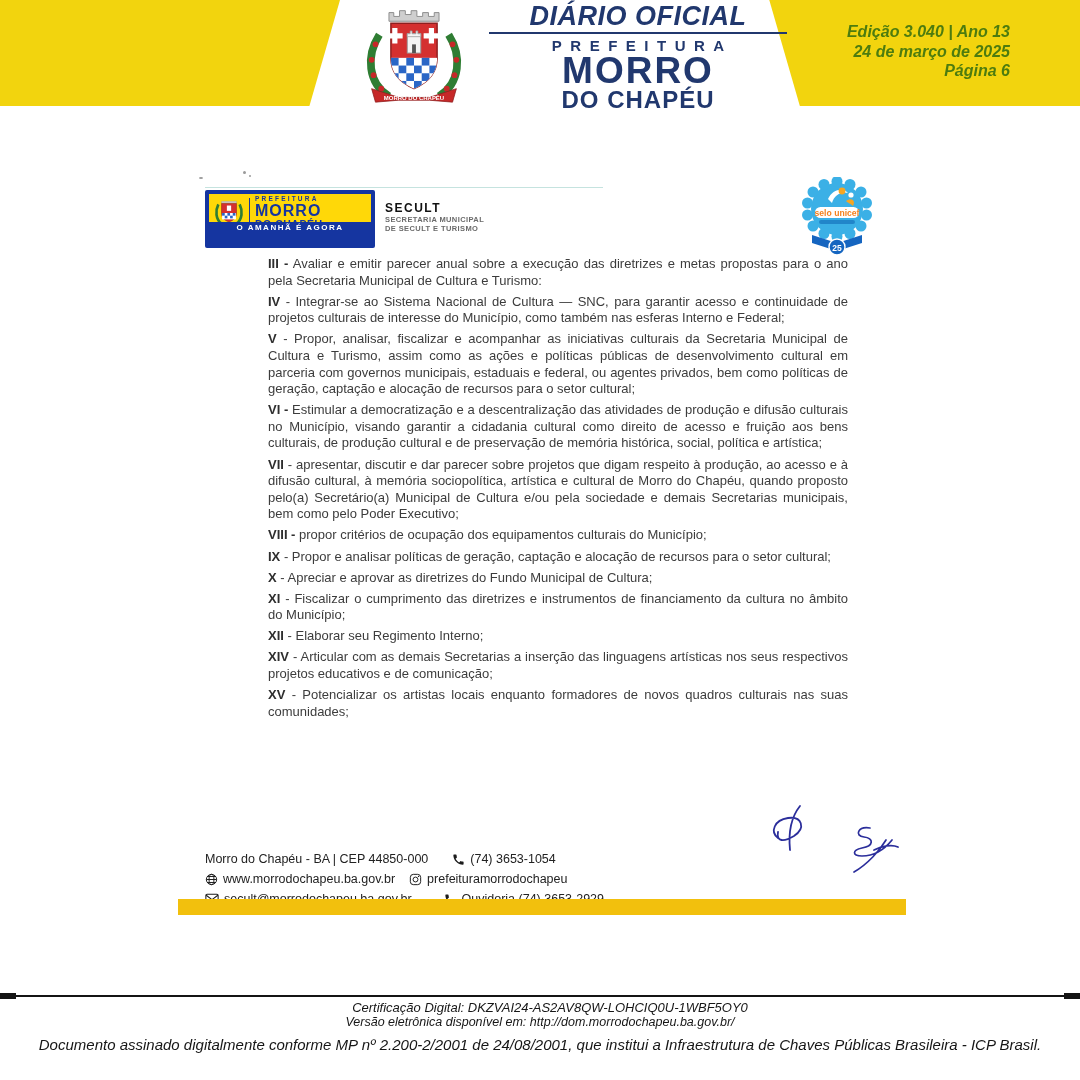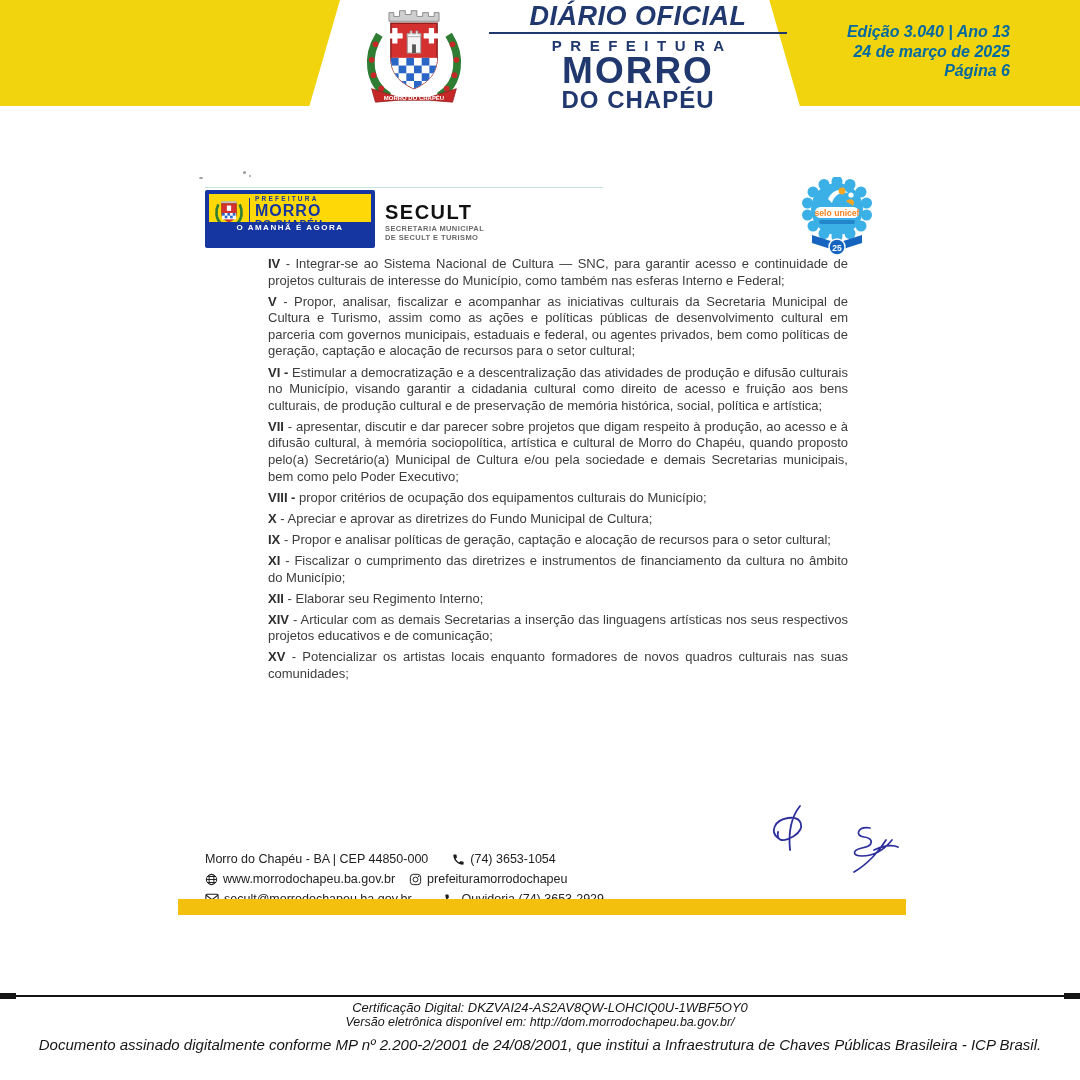--- a/index.html
+++ b/index.html
@@ -12,39 +12,39 @@
   .band-left{left:0;width:340px;clip-path:polygon(0 0,100% 0,91% 100%,0 100%);}
   .band-right{left:758px;width:322px;clip-path:polygon(3.5% 0,100% 0,100% 100%,13% 100%);}
   .crest{position:absolute;left:352px;top:2px;}
   .mast-title{position:absolute;left:483px;top:2px;width:310px;text-align:center;color:#21386e;}
   .mt-doficial{font-size:27px;line-height:29px;font-weight:bold;font-style:italic;letter-spacing:.5px;}
   .mt-rule{height:2px;background:#21386e;margin:1px 6px 3px 6px;}
   .mt-pref{font-size:15px;line-height:17px;font-weight:bold;letter-spacing:8.5px;text-indent:8.5px;}
   .mt-morro{font-size:37px;line-height:33px;font-weight:800;letter-spacing:2px;}
   .mt-chapeu{font-size:24px;line-height:25px;font-weight:800;letter-spacing:1px;}
   .edition-block{position:absolute;right:70px;top:22px;text-align:right;font-style:italic;
-                 font-weight:bold;color:#0369a1;font-size:16px;line-height:19.5px;}
+                 font-weight:bold;color:#4d7c0f;font-size:16px;line-height:19.5px;}
 
   
   .scan-line{position:absolute;left:205px;top:187px;width:398px;height:1px;background:rgba(110,185,175,.4);}
   .speck{position:absolute;background:#9a9a9a;border-radius:50%;}
   .lh-logo{position:absolute;left:205px;top:190px;width:170px;height:58px;background:#1535a0;
            border-radius:2px;padding:0;}
   .lh-inner{position:absolute;left:4px;top:4px;right:4px;height:37px;background:#ffd808;
             display:flex;align-items:center;}
   .lh-crest{margin-left:4px;}
   .lh-sep{width:1px;height:30px;background:#1535a0;margin:0 5px 0 4px;}
   .lh-text{color:#1535a0;line-height:1;}
   .lh-pref{font-size:6.5px;font-weight:bold;letter-spacing:2.2px;margin-bottom:1px;}
   .lh-morro{font-size:16px;font-weight:800;letter-spacing:1px;}
   .lh-chapeu{font-size:10.5px;font-weight:800;letter-spacing:.5px;}
   .lh-slogan{position:absolute;left:4px;right:4px;bottom:14px;height:12px;background:#1535a0;
              color:#ffffff;font-size:8px;font-weight:bold;letter-spacing:1.5px;text-align:center;line-height:12px;}
   .secult{position:absolute;left:385px;top:201px;color:#1c1c1c;}
-  .secult-acro{font-size:20px;font-weight:800;letter-spacing:1.5px;color:#111;}
+  .secult-acro{font-size:12px;font-weight:800;letter-spacing:1.5px;color:#111;}
   .secult-sub{font-size:7.5px;line-height:9px;color:#6a6a6a;font-weight:bold;letter-spacing:.4px;}
   .unicef{position:absolute;left:798px;top:177px;}
 
   
   .doc-body{position:absolute;left:268px;top:256px;width:580px;font-size:13px;line-height:16.6px;
             color:#3c3c3c;text-align:justify;}
   .doc-body p{margin:0 0 4.5px 0;}
   .doc-body b{color:#2e2e2e;}
 
   
@@ -210,27 +210,28 @@
     <rect x="17" y="30" width="44" height="11" rx="5.5" fill="#ffffff"></rect>
     <text x="39" y="38.5" font-size="8.6" font-weight="bold" fill="#f5821f" text-anchor="middle" font-family="Liberation Sans, sans-serif">selo unicef</text>
     <rect x="21" y="43" width="36" height="4" rx="2" fill="#1d7fc4" opacity="0.85"></rect>
 
     <path d="M14,58 L39,66 L64,58 L64,66 L39,74 L14,66 z" fill="#1565c0"></path>
     <circle cx="39" cy="70" r="8" fill="#1565c0" stroke="#ffffff" stroke-width="1.4"></circle>
     <text x="39" y="73.5" font-size="8.5" font-weight="bold" fill="#ffffff" text-anchor="middle" font-family="Liberation Sans, sans-serif">25</text>
   </svg>
 
   <div class="doc-body">
+    <p><b>III -</b><span> Avaliar e emitir parecer anual sobre a execução das diretrizes e metas propostas para o ano pela Secretaria Municipal de Cultura e Turismo:</span></p>
     <p><b>IV</b><span> - Integrar-se ao Sistema Nacional de Cultura — SNC, para garantir acesso e continuidade de projetos culturais de interesse do Município, como também nas esferas Interno e Federal;</span></p>
     <p><b>V</b><span> - Propor, analisar, fiscalizar e acompanhar as iniciativas culturais da Secretaria Municipal de Cultura e Turismo, assim como as ações e políticas públicas de desenvolvimento cultural em parceria com governos municipais, estaduais e federal, ou agentes privados, bem como políticas de geração, captação e alocação de recursos para o setor cultural;</span></p>
     <p><b>VI -</b><span> Estimular a democratização e a descentralização das atividades de produção e difusão culturais no Município, visando garantir a cidadania cultural como direito de acesso e fruição aos bens culturais, de produção cultural e de preservação de memória histórica, social, política e artística;</span></p>
     <p><b>VII</b><span> - apresentar, discutir e dar parecer sobre projetos que digam respeito à produção, ao acesso e à difusão cultural, à memória sociopolítica, artística e cultural de Morro do Chapéu, quando proposto pelo(a) Secretário(a) Municipal de Cultura e/ou pela sociedade e demais Secretarias municipais, bem como pelo Poder Executivo;</span></p>
     <p><b>VIII -</b><span> propor critérios de ocupação dos equipamentos culturais do Município;</span></p>
+    <p><b>IX</b><span> - Propor e analisar políticas de geração, captação e alocação de recursos para o setor cultural;</span></p>
     <p><b>X</b><span> - Apreciar e aprovar as diretrizes do Fundo Municipal de Cultura;</span></p>
-    <p><b>IX</b><span> - Propor e analisar políticas de geração, captação e alocação de recursos para o setor cultural;</span></p>
     <p><b>XI</b><span> - Fiscalizar o cumprimento das diretrizes e instrumentos de financiamento da cultura no âmbito do Município;</span></p>
     <p><b>XII</b><span> - Elaborar seu Regimento Interno;</span></p>
     <p><b>XIV</b><span> - Articular com as demais Secretarias a inserção das linguagens artísticas nos seus respectivos projetos educativos e de comunicação;</span></p>
     <p><b>XV</b><span> - Potencializar os artistas locais enquanto formadores de novos quadros culturais nas suas comunidades;</span></p>
   </div>
 
   <svg class="sig" style="left:762px;top:800px;" width="60" height="62" viewBox="0 0 60 62">
     <path d="M38,6 C30,16 26,30 28,50 M16,38 C8,32 12,20 26,18 C40,16 44,28 32,36 C22,42 14,42 16,32" fill="none" stroke="#2b2e9b" stroke-width="1.8" stroke-linecap="round"></path>
   </svg>
   <svg class="sig" style="left:836px;top:822px;" width="70" height="52" viewBox="0 0 70 52">

